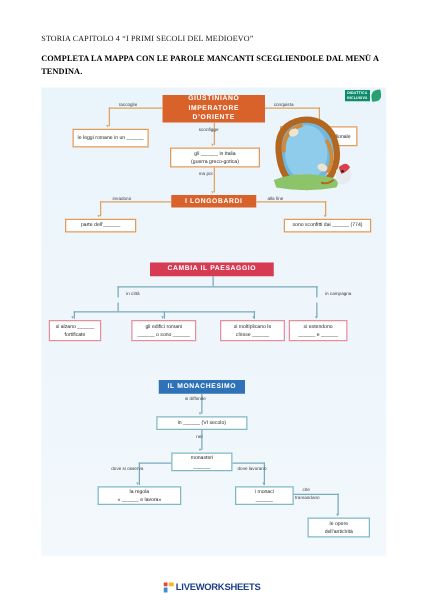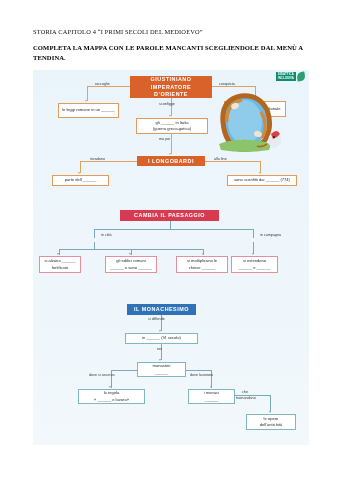--- a/index.html
+++ b/index.html
@@ -274,14 +274,23 @@
       <ellipse cx="30" cy="50" rx="3.5" ry="2.6" fill="#efe0c8"></ellipse>
       <path d="M8 52 Q28 44 54 50 Q62 52 58 58 Q34 62 10 58 Z" fill="#8cc46a"></path>
       <path d="M58 44 Q68 38 70 46 Q71 54 62 56 Q56 54 58 44 Z" fill="#e6ebef"></path>
       <path d="M60 42 Q66 36 69 42 Q66 46 62 47 Z" fill="#d9414a"></path>
       <circle cx="63" cy="45" r="1" fill="#222"></circle>
       <path d="M56 52 Q50 56 46 54" stroke="#b3661f" stroke-width="1.6" fill="none"></path>
     </svg>
 
   </div>
 
+  <div class="footer">
+    <div class="lw-grid">
+      <i style="background:#e8443a;"></i>
+        <i style="background:#f5b827;"></i>
+      <i style="background:#3a8fd6;"></i>
+        <i style="background:#63b councils;"></i>
+    </div>
+    <div class="lw-txt">LIVEWORKSHEETS</div>
+  </div>
 
 </div>
 
 </body></html>

